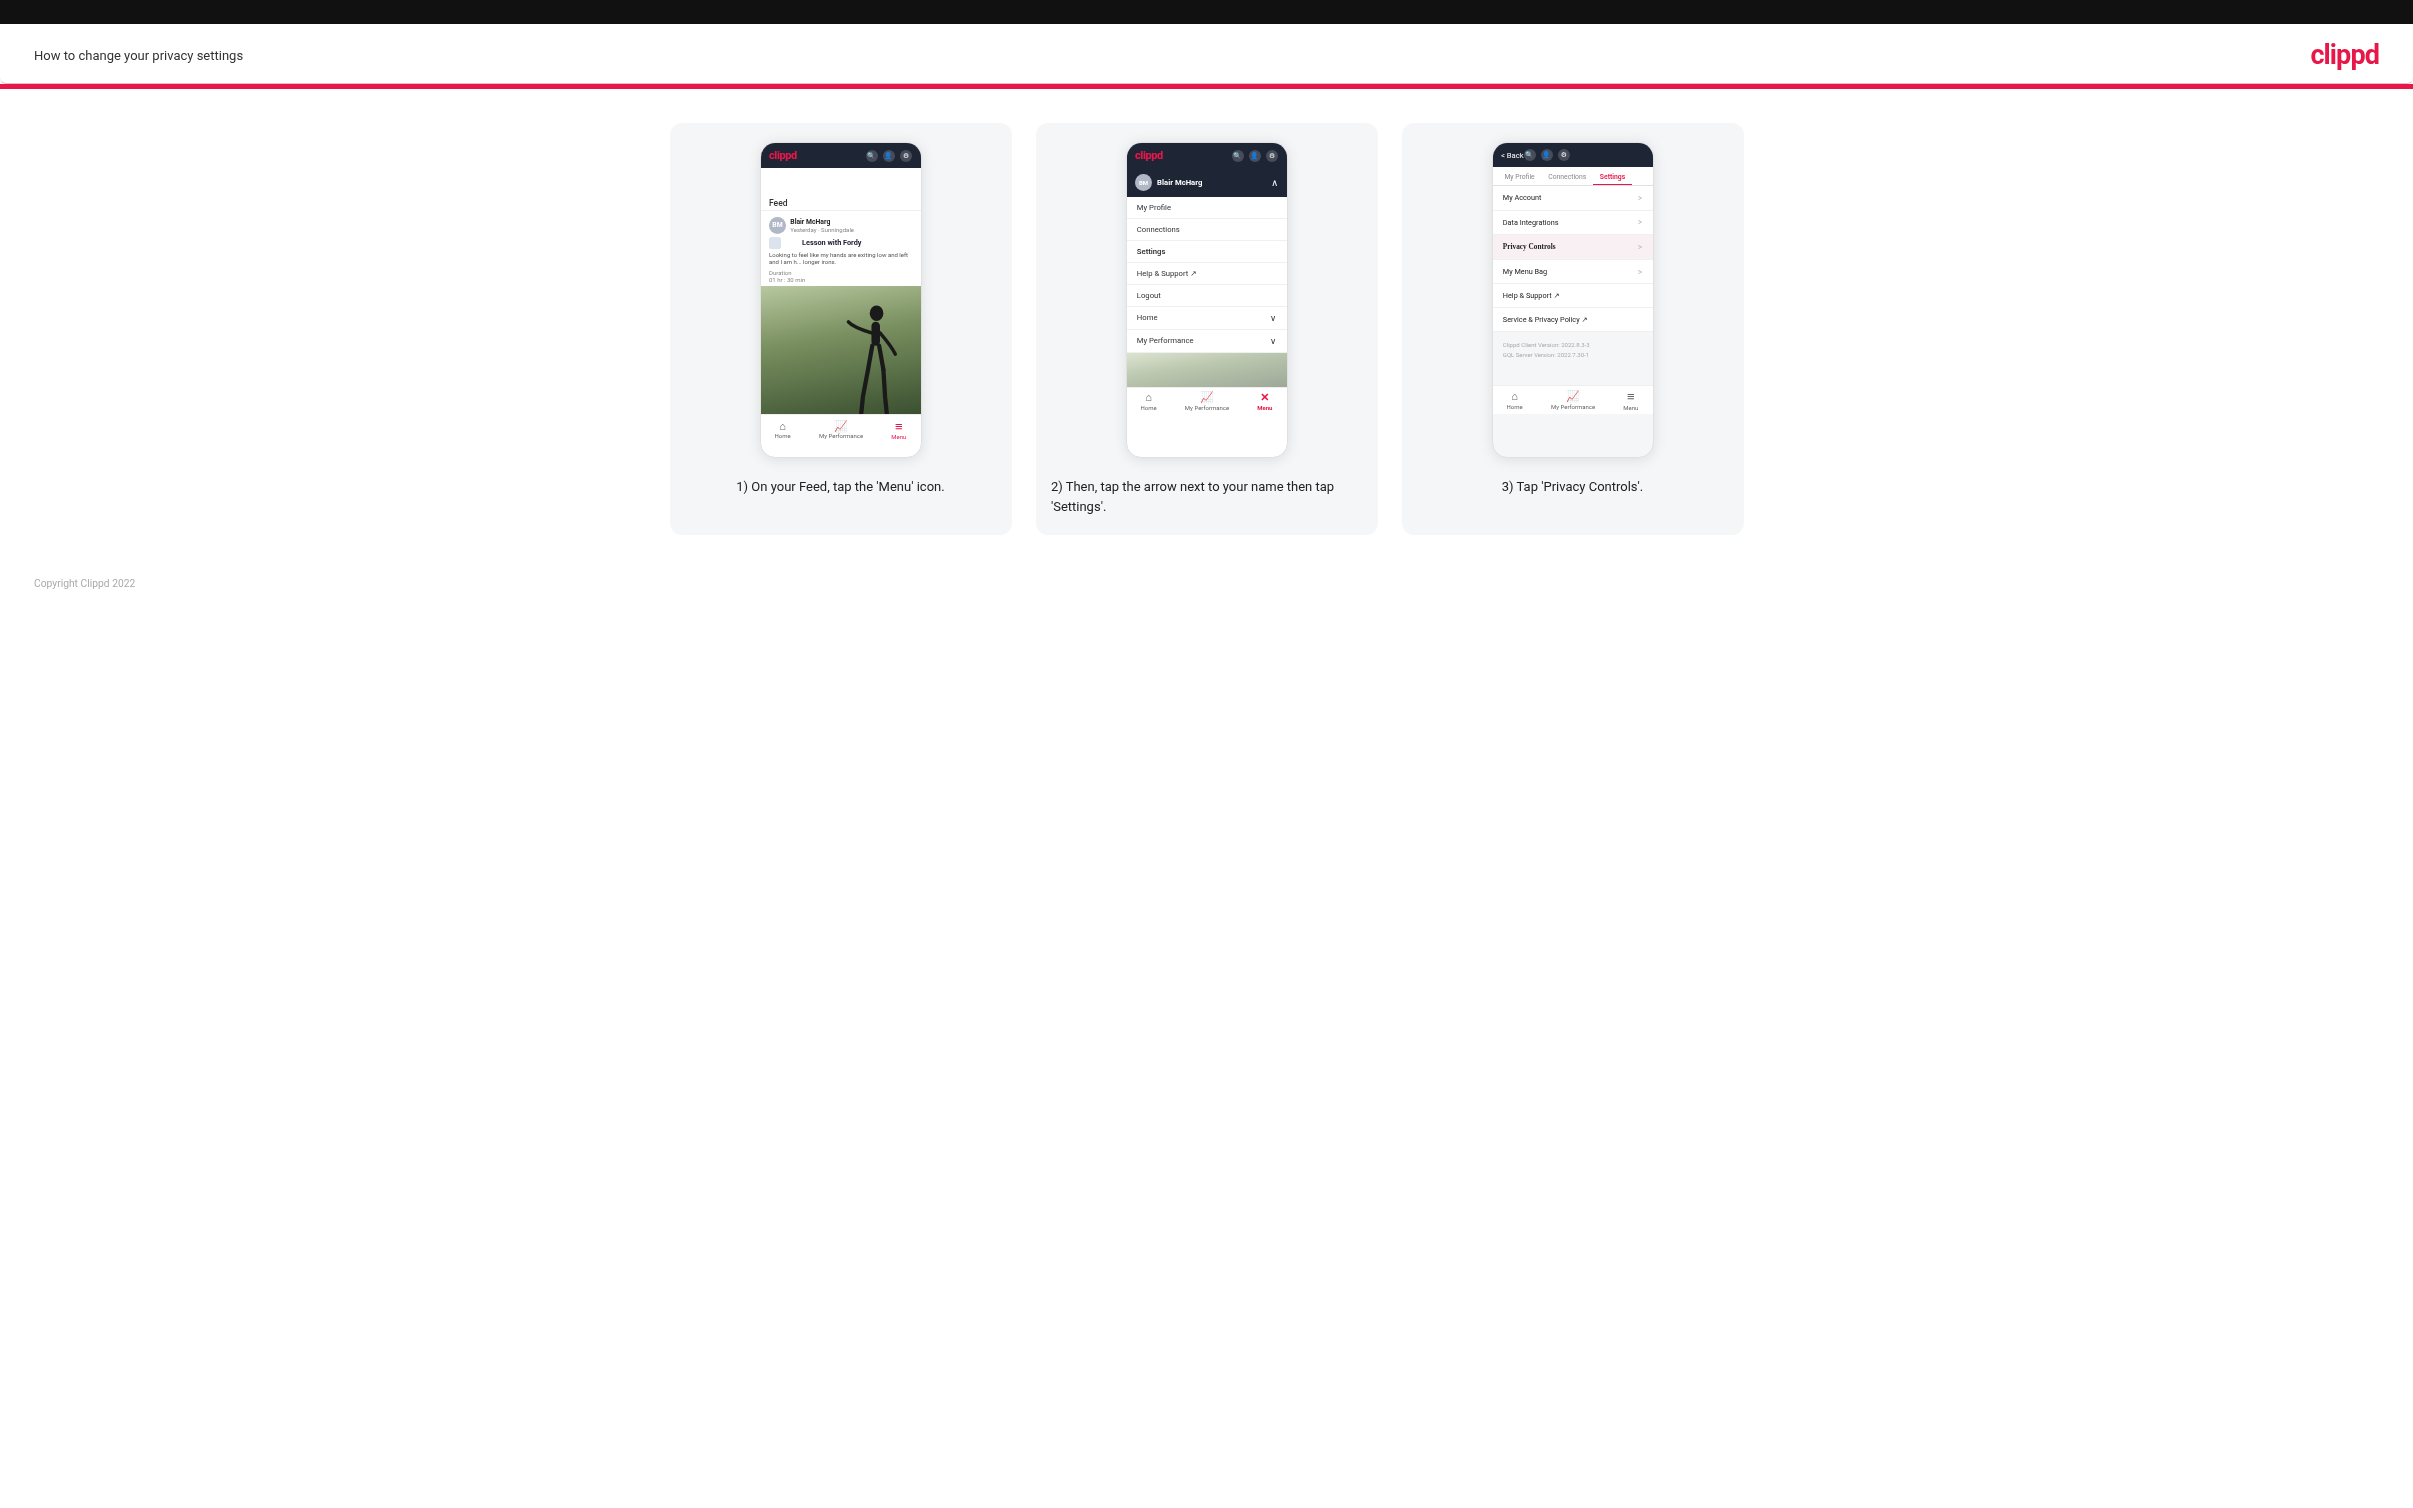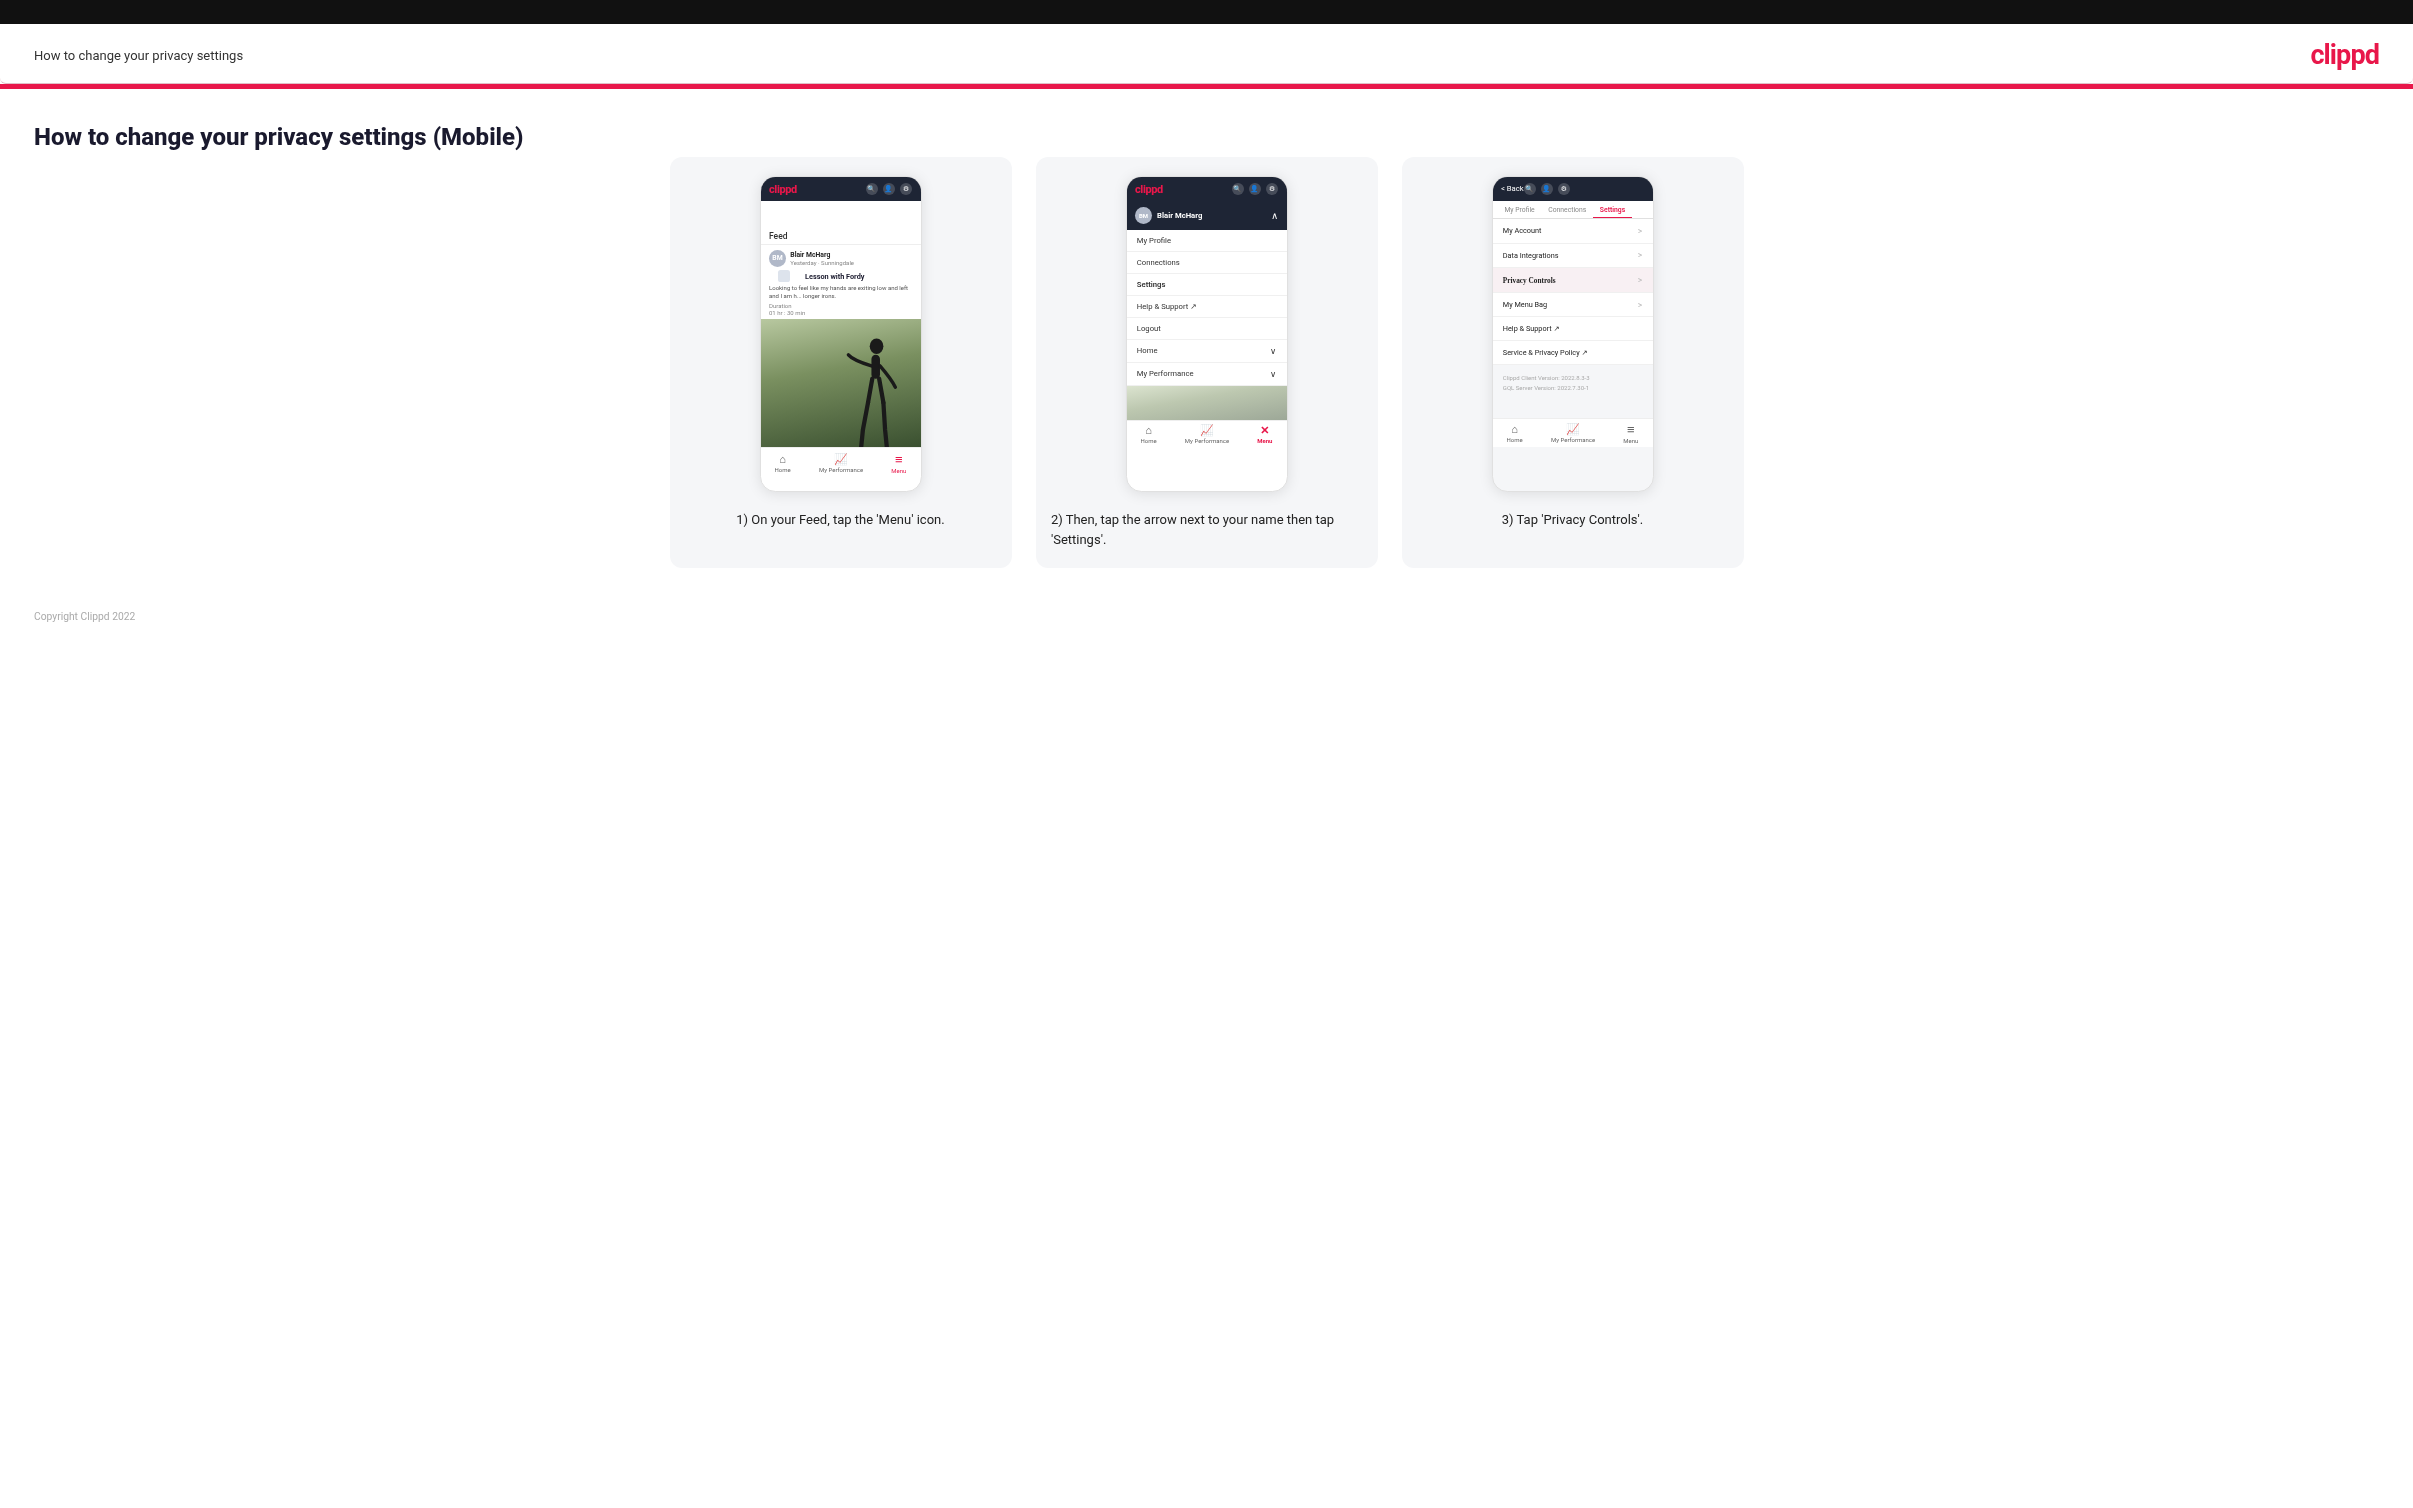--- a/index.html
+++ b/index.html
@@ -140,23 +140,22 @@
       font-weight: 700;
       color: #222;
     }
     .feed-user-info .feed-user-sub {
       font-size: 6px;
       color: #888;
     }
     .feed-post-title-row {
       display: flex;
       align-items: center;
-      gap: 15px;
+      gap: 21px;
       margin-bottom: 1.7px;
-      margin-left: 9px;
     }
     .feed-post-icon {
       width: 12px;
       height: 12px;
       border-radius: 2.6px;
       background: #dde3ec;
     }
     .feed-post-title {
       font-size: 7.3px;
       font-weight: 700;
@@ -333,21 +332,20 @@
 <div class="top-bar"></div>
 
 <div class="header">
   <span class="header-title">How to change your privacy settings</span>
   <span class="logo">clippd</span>
 </div>
 
 <div class="accent-bar"></div>
 
 <div class="main">
-  <h1 class="page-heading">How to change your privacy settings (Mobile)</h1>
 
   <div class="steps-row">
 
     <div class="step-card">
       <div class="phone-mockup">
 
         <div class="phone-nav-dark">
           <span class="phone-logo">clippd</span>
           <div class="phone-icons">
             <div class="phone-icon">🔍</div>

